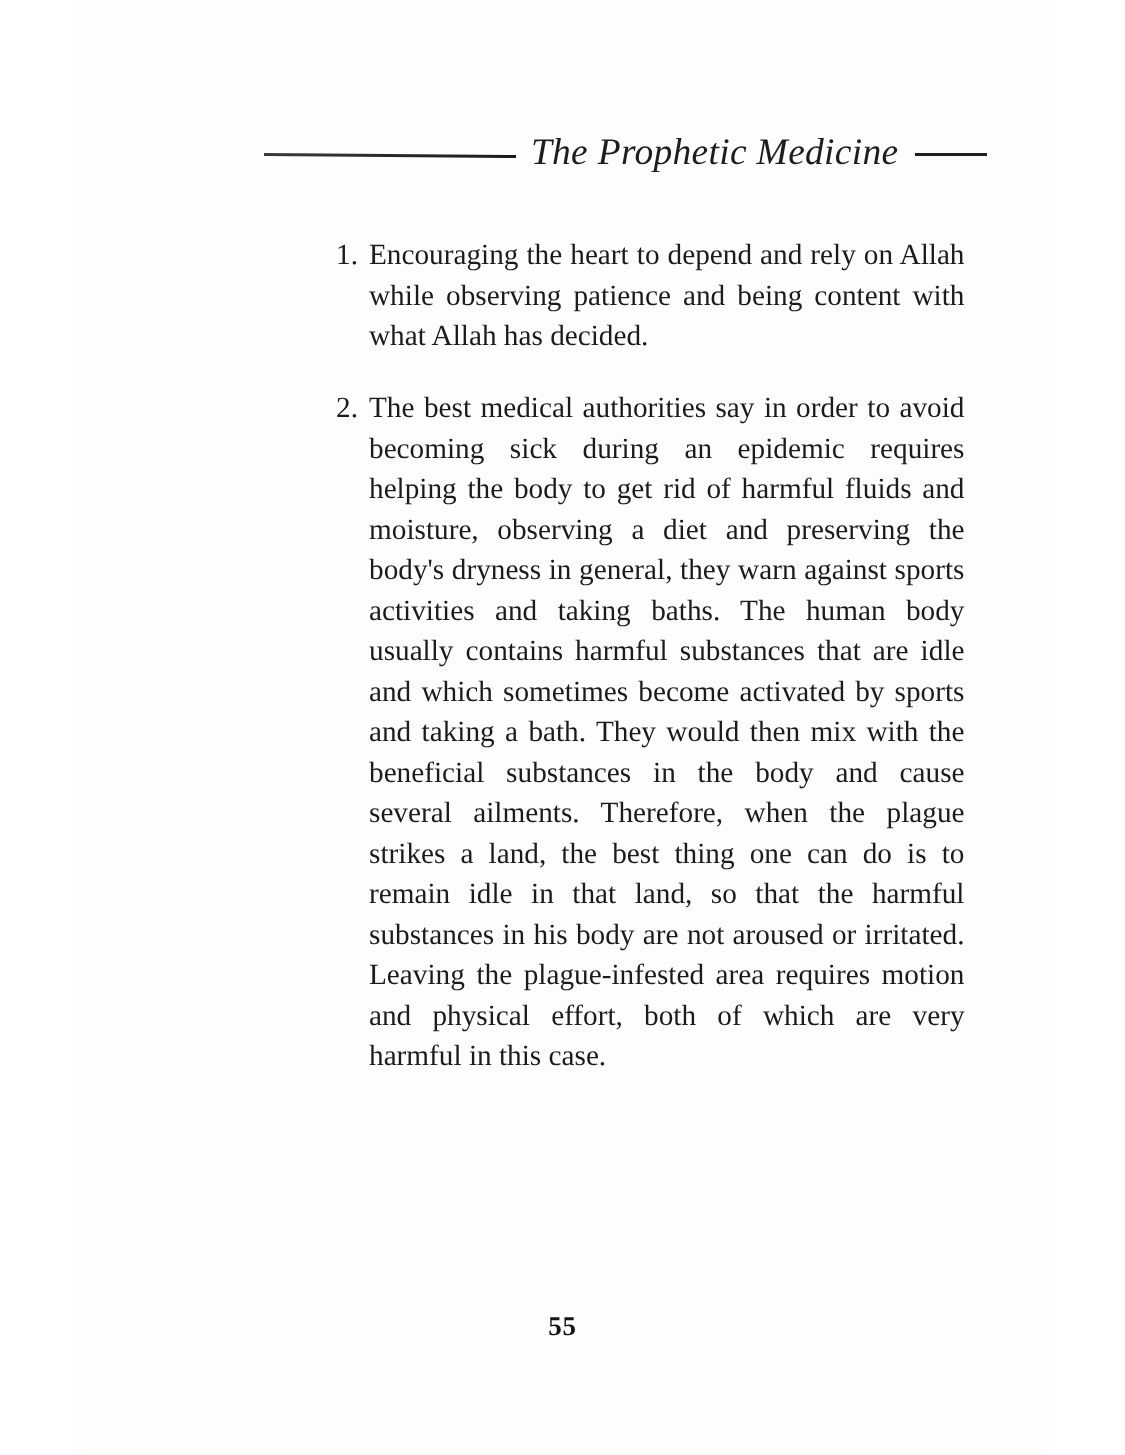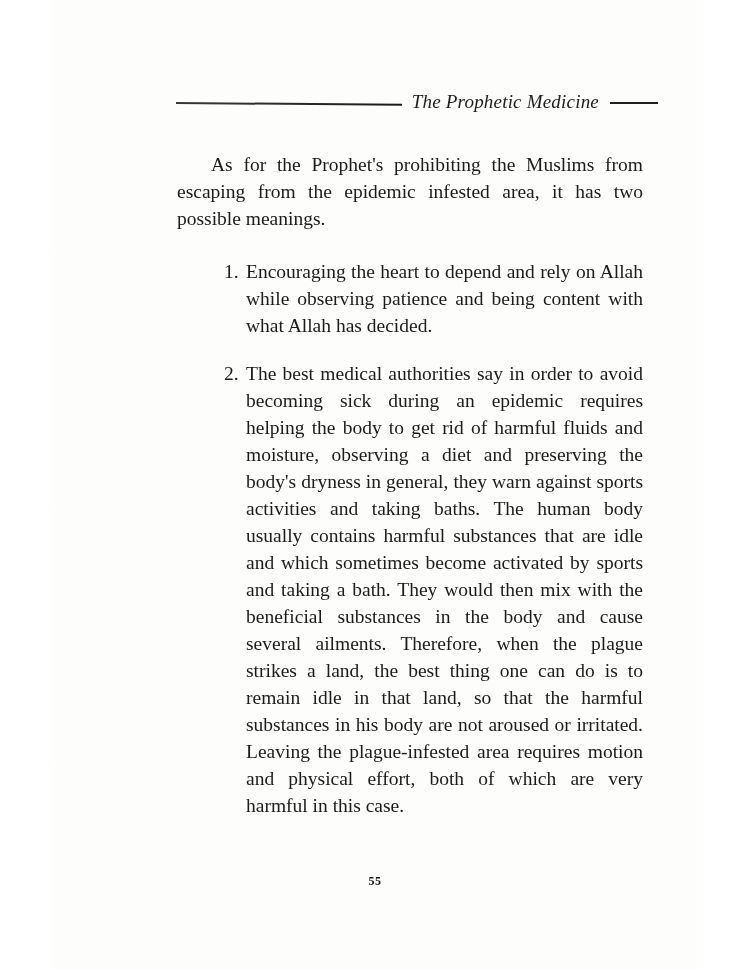--- a/index.html
+++ b/index.html
@@ -52,21 +52,21 @@
     background: linear-gradient(90deg, #3a3a3a, #1a1a1a);
     transform: rotate(0.45deg);
     transform-origin: left center;
     margin-right: 10px;
     margin-top: 2px;
   }
 
   .header-title {
     flex: 0 0 auto;
     font-style: italic;
-    font-size: 19px;
+    font-size: 25px;
     letter-spacing: 0.2px;
     white-space: nowrap;
     color: #1d1d1d;
   }
 
   .rule-right {
     flex: 0 0 48px;
     height: 2px;
     background: #1f1f1f;
     margin-left: 11px;
@@ -131,21 +131,21 @@
     line-height: 27px;
   }
 
   
   .folio {
     position: absolute;
     top: 874px;
     left: 0;
     width: 750px;
     text-align: center;
-    font-size: 12px;
+    font-size: 18px;
     font-weight: bold;
     letter-spacing: 0.5px;
     color: #141414;
   }
 </style>
 </head>
 <body>
 
 <div class="page">
 
@@ -153,21 +153,20 @@
 
   <div class="header">
     <div class="rule-left"></div>
     <div class="header-title">The Prophetic Medicine</div>
     <div class="rule-right"></div>
   </div>
 
   <div class="body-area">
 
 
-    <p class="para para-indent">As for the Prophet's prohibiting the Muslims from escaping from the epidemic infested area, it has two possible meanings.</p>
 
     <ol class="list">
 
       <li class="list-item">
         <span class="item-number">1.</span>
         <span class="item-text">Encouraging the heart to depend and rely on Allah while observing patience and being content with what Allah has decided.</span>
       </li>
 
       <li class="list-item">
         <span class="item-number">2.</span>

